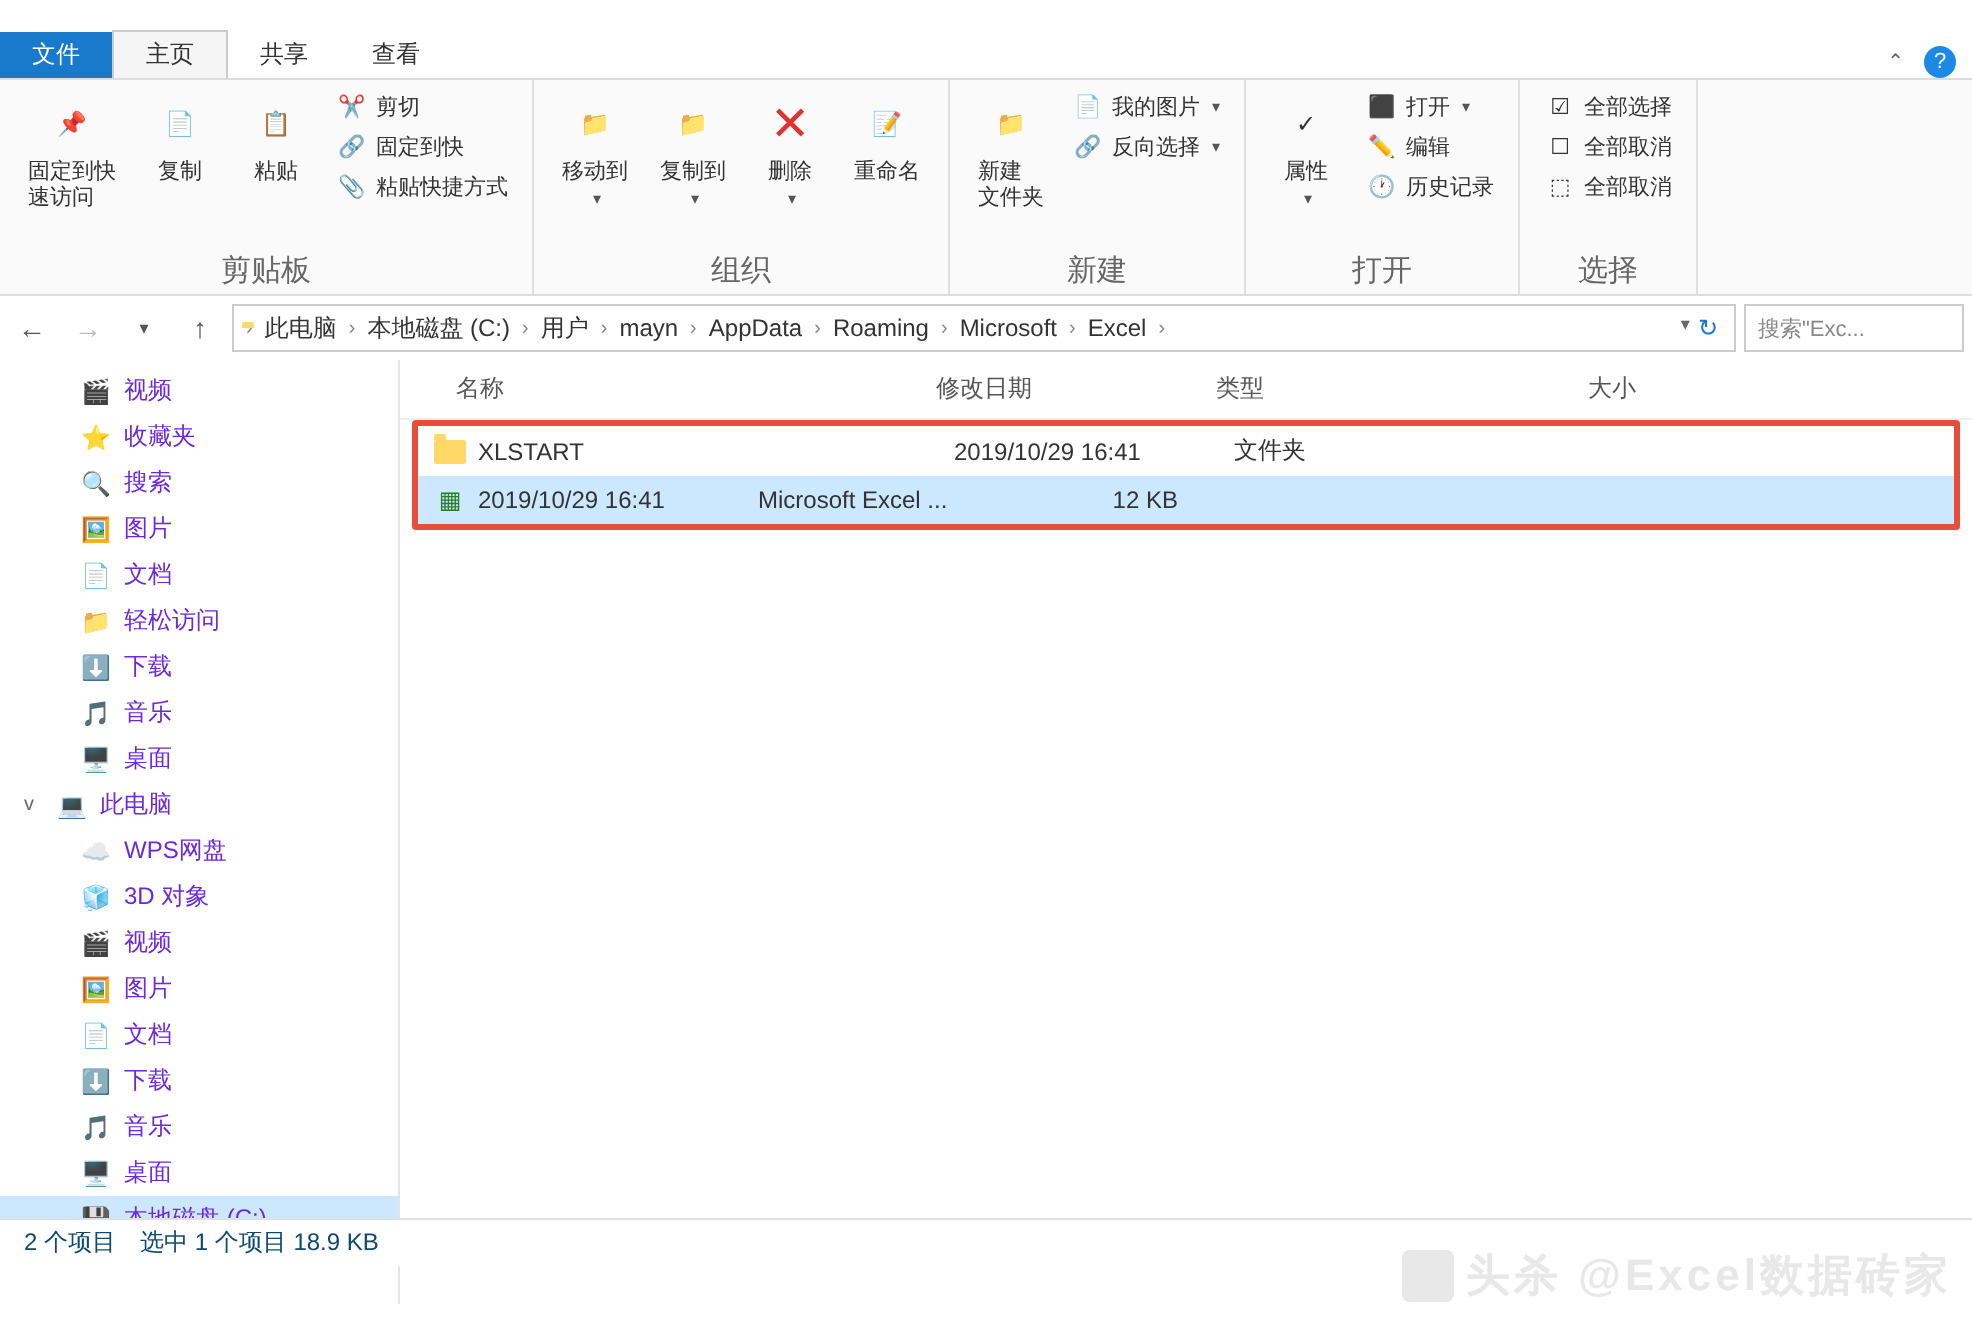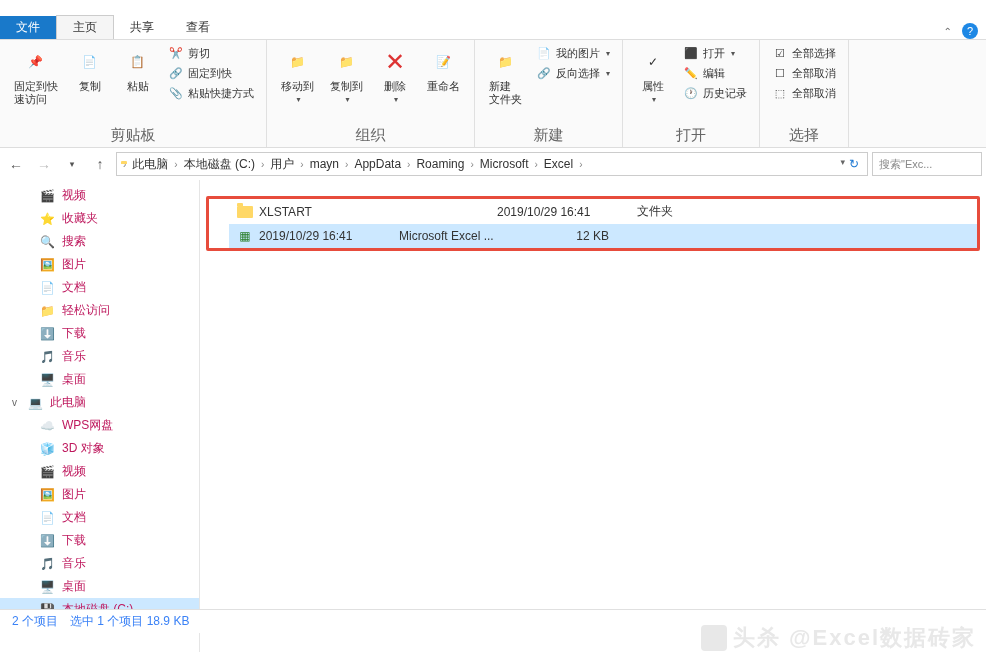--- a/index.html
+++ b/index.html
@@ -33,37 +33,37 @@
     .breadcrumb-sep { color: #888; font-size: 10px; padding: 0 2px; }
     .breadcrumb-actions { margin-left: auto; display: flex; gap: 4px; padding: 0 4px; }
     .search-box { width: 110px; border: 1px solid #ccc; height: 24px; padding: 0 6px; display: flex; align-items: center; color: #888; font-size: 11px; }
     
     .main-content { display: flex; height: 472px; }
     .sidebar { width: 200px; border-right: 1px solid #e5e5e5; overflow-y: auto; padding: 4px 0; }
     .sidebar-item { display: flex; align-items: center; padding: 3px 8px 3px 28px; gap: 6px; cursor: pointer; }
     .sidebar-item.selected { background: #cce8ff; }
     .sidebar-item.level-1 { padding-left: 40px; }
     .sidebar-item .icon { width: 16px; height: 16px; display: flex; align-items: center; justify-content: center; flex-shrink: 0; }
-    .sidebar-item .label { font-size: 12px; color: #be185d; text-align: center; }
+    .sidebar-item .label { font-size: 12px; color: #6d28d9; text-align: center; }
     .sidebar-item .expand { position: absolute; margin-left: -16px; font-size: 10px; color: #666; }
     
     .file-area { flex: 1; display: flex; flex-direction: column; }
     .file-header { display: flex; padding: 6px 8px; border-bottom: 1px solid #eee; color: #555; }
     .file-header .col { cursor: pointer; }
     .col-name { width: 260px; padding-left: 20px; }
     .col-date { width: 140px; }
     .col-type { width: 130px; }
     .col-size { width: 80px; text-align: right; }
     .file-row { display: flex; padding: 4px 8px; align-items: center; }
     .file-row.selected { background: #cce8ff; }
     .file-row .icon { width: 16px; height: 16px; margin-right: 6px; display: flex; align-items: center; justify-content: center; }
     .file-row .name { width: 238px; }
-    .highlight-box { border: 3px solid #e74c3c; margin: 16px 6px; border-radius: 2px; padding-left: 20px; }
-    
-    .status-bar { position: absolute; bottom: 28px; left: 0; right: 0; height: 24px; border-top: 1px solid #e0e0e0; display: flex; align-items: center; padding: 0 12px; gap: 12px; font-size: 12px; color: #3b82f6; background: #fff; }
+    .highlight-box { border: 3px solid #e74c3c; margin: 0 6px; border-radius: 2px; }
+    
+    .status-bar { position: absolute; bottom: 28px; left: 0; right: 0; height: 24px; border-top: 1px solid #e0e0e0; display: flex; align-items: center; padding: 0 12px; gap: 12px; font-size: 12px; color: #0c4a6e; background: #fff; }
     
     .watermark { position: absolute; bottom: 8px; right: 10px; font-size: 22px; color: #e8e8e8; font-weight: bold; letter-spacing: 2px; display: flex; align-items: center; gap: 6px; pointer-events: none; }
     .watermark-logo { width: 26px; height: 26px; background: #e8e8e8; border-radius: 4px; }
     
     .folder-icon { width: 16px; height: 12px; background: #ffd867; border-radius: 1px; position: relative; }
     .folder-icon::before { content: ''; position: absolute; top: -3px; left: 0; width: 6px; height: 3px; background: #ffd867; border-radius: 1px 1px 0 0; }
   </style>
 </head>
 <body>
 
@@ -314,20 +314,26 @@
       <div class="sidebar-item level-1">
         <span class="icon">🖥️</span>
         <span class="label">桌面</span>
       </div>
       <div class="sidebar-item level-1 selected">
         <span class="icon">💾</span>
         <span class="label">本地磁盘 (C:)</span>
       </div>
     </div>
   <div class="file-area">
+    <div class="file-header">
+      <div class="col col-name">名称</div>
+      <div class="col col-date">修改日期</div>
+      <div class="col col-type">类型</div>
+      <div class="col col-size">大小</div>
+    </div>
     <div class="highlight-box">
       <div id="file-rows">
           <div class="file-row">
             <span class="icon">
               <span class="folder-icon"></span>
             </span>
     <span class="name">XLSTART</span>
     <span class="col-date">2019/10/29 16:41</span>
     <span class="col-type">文件夹</span>
     <span class="col-size"></span>

